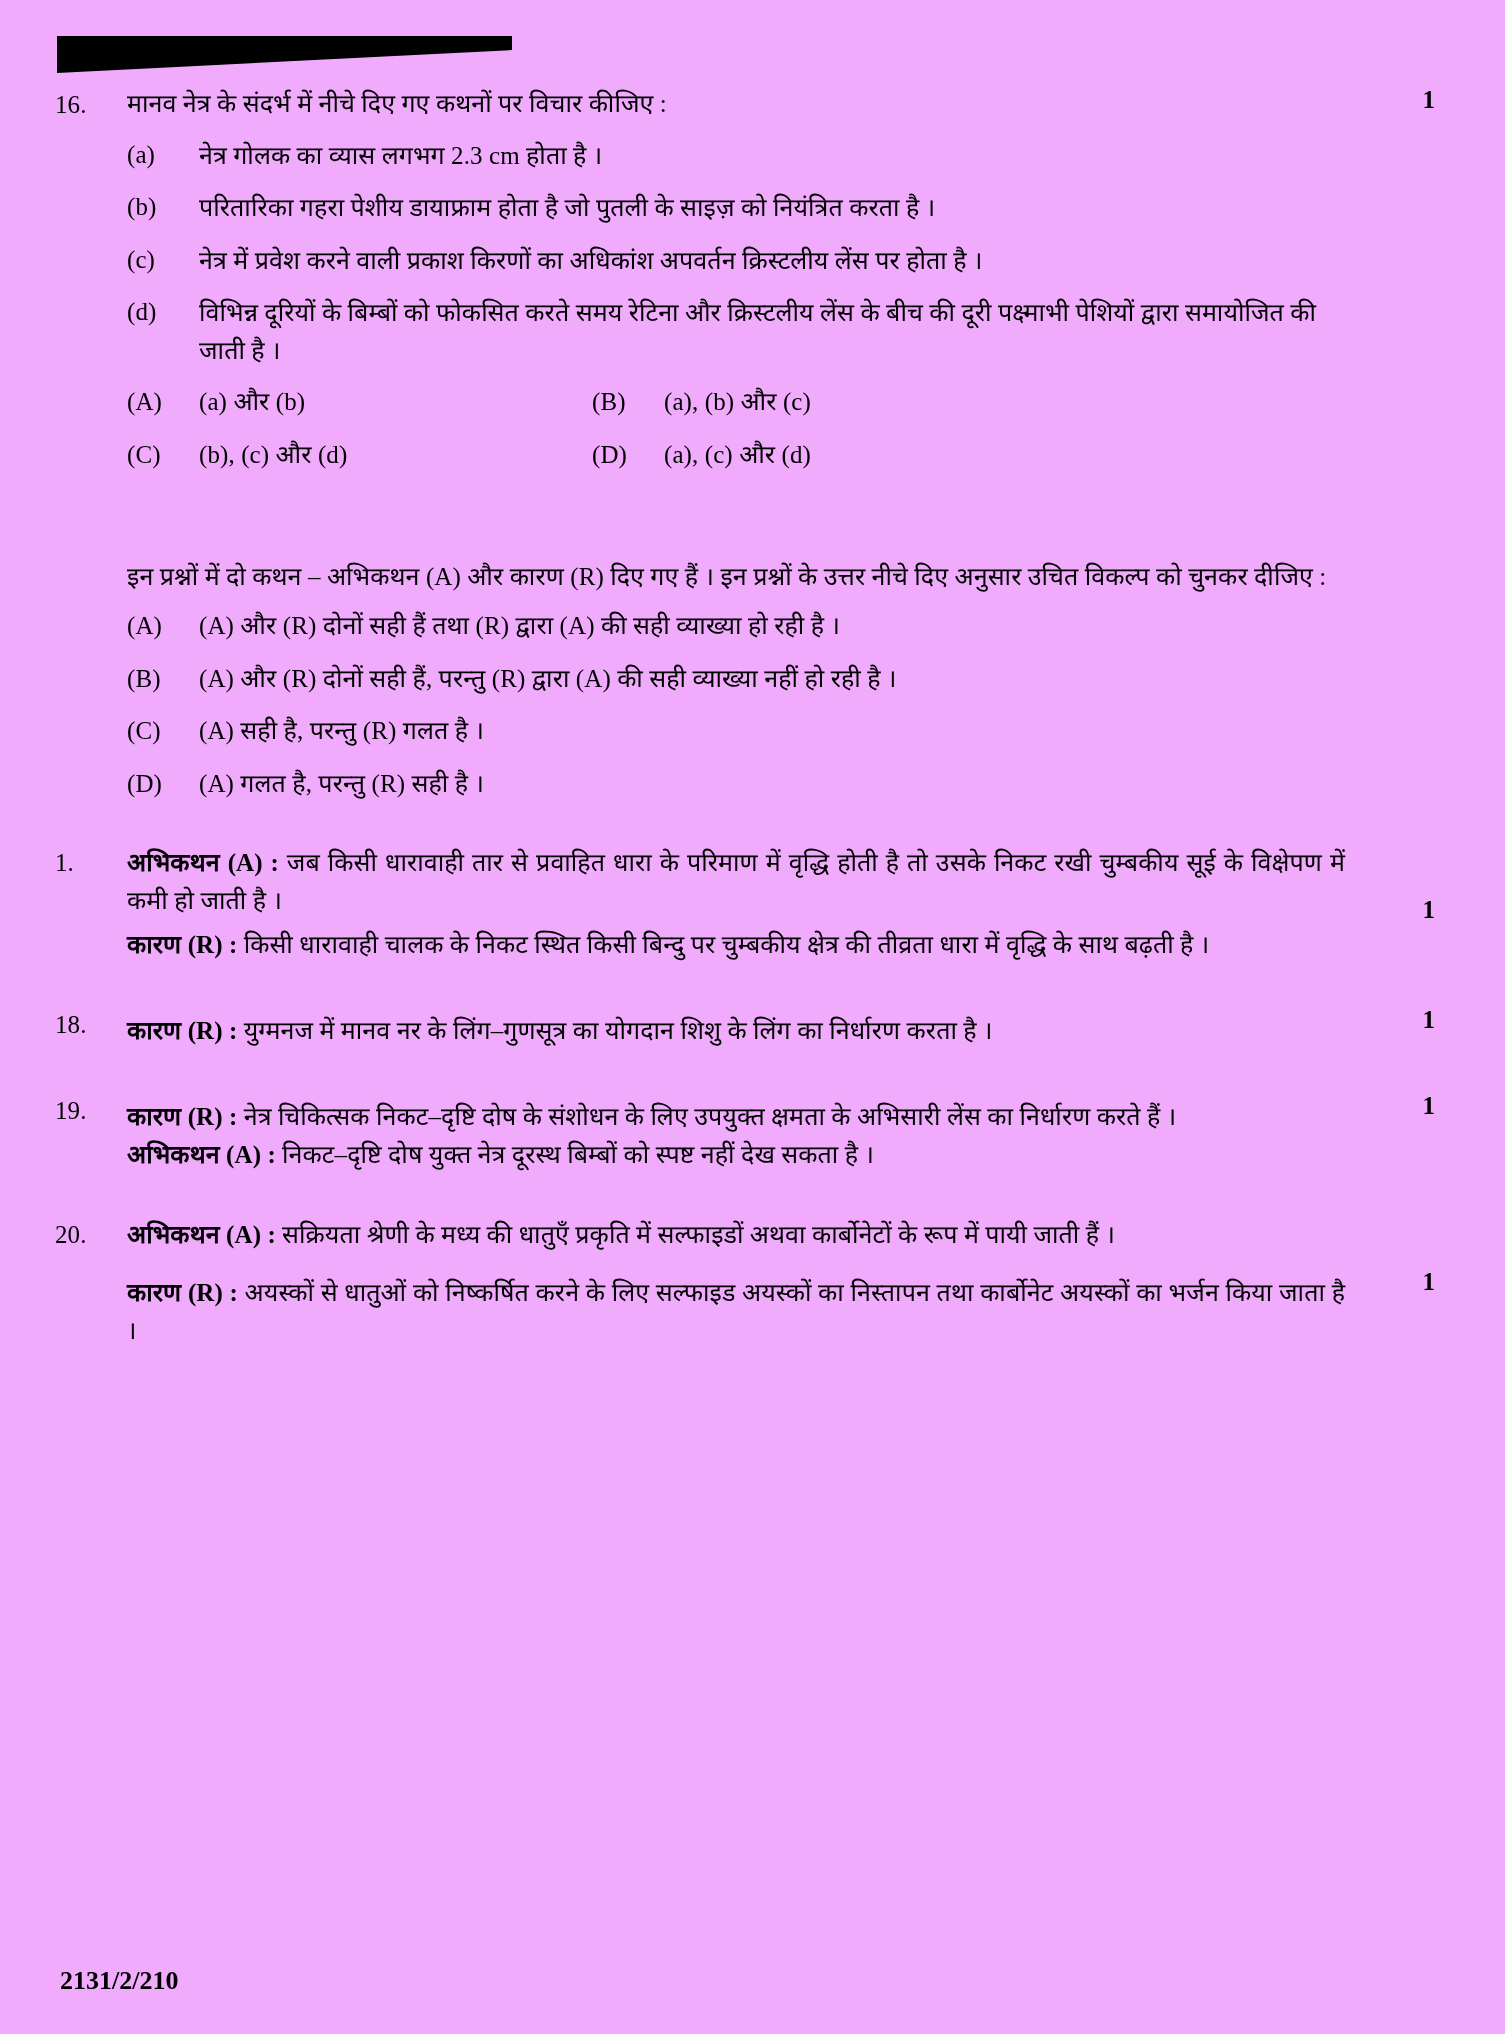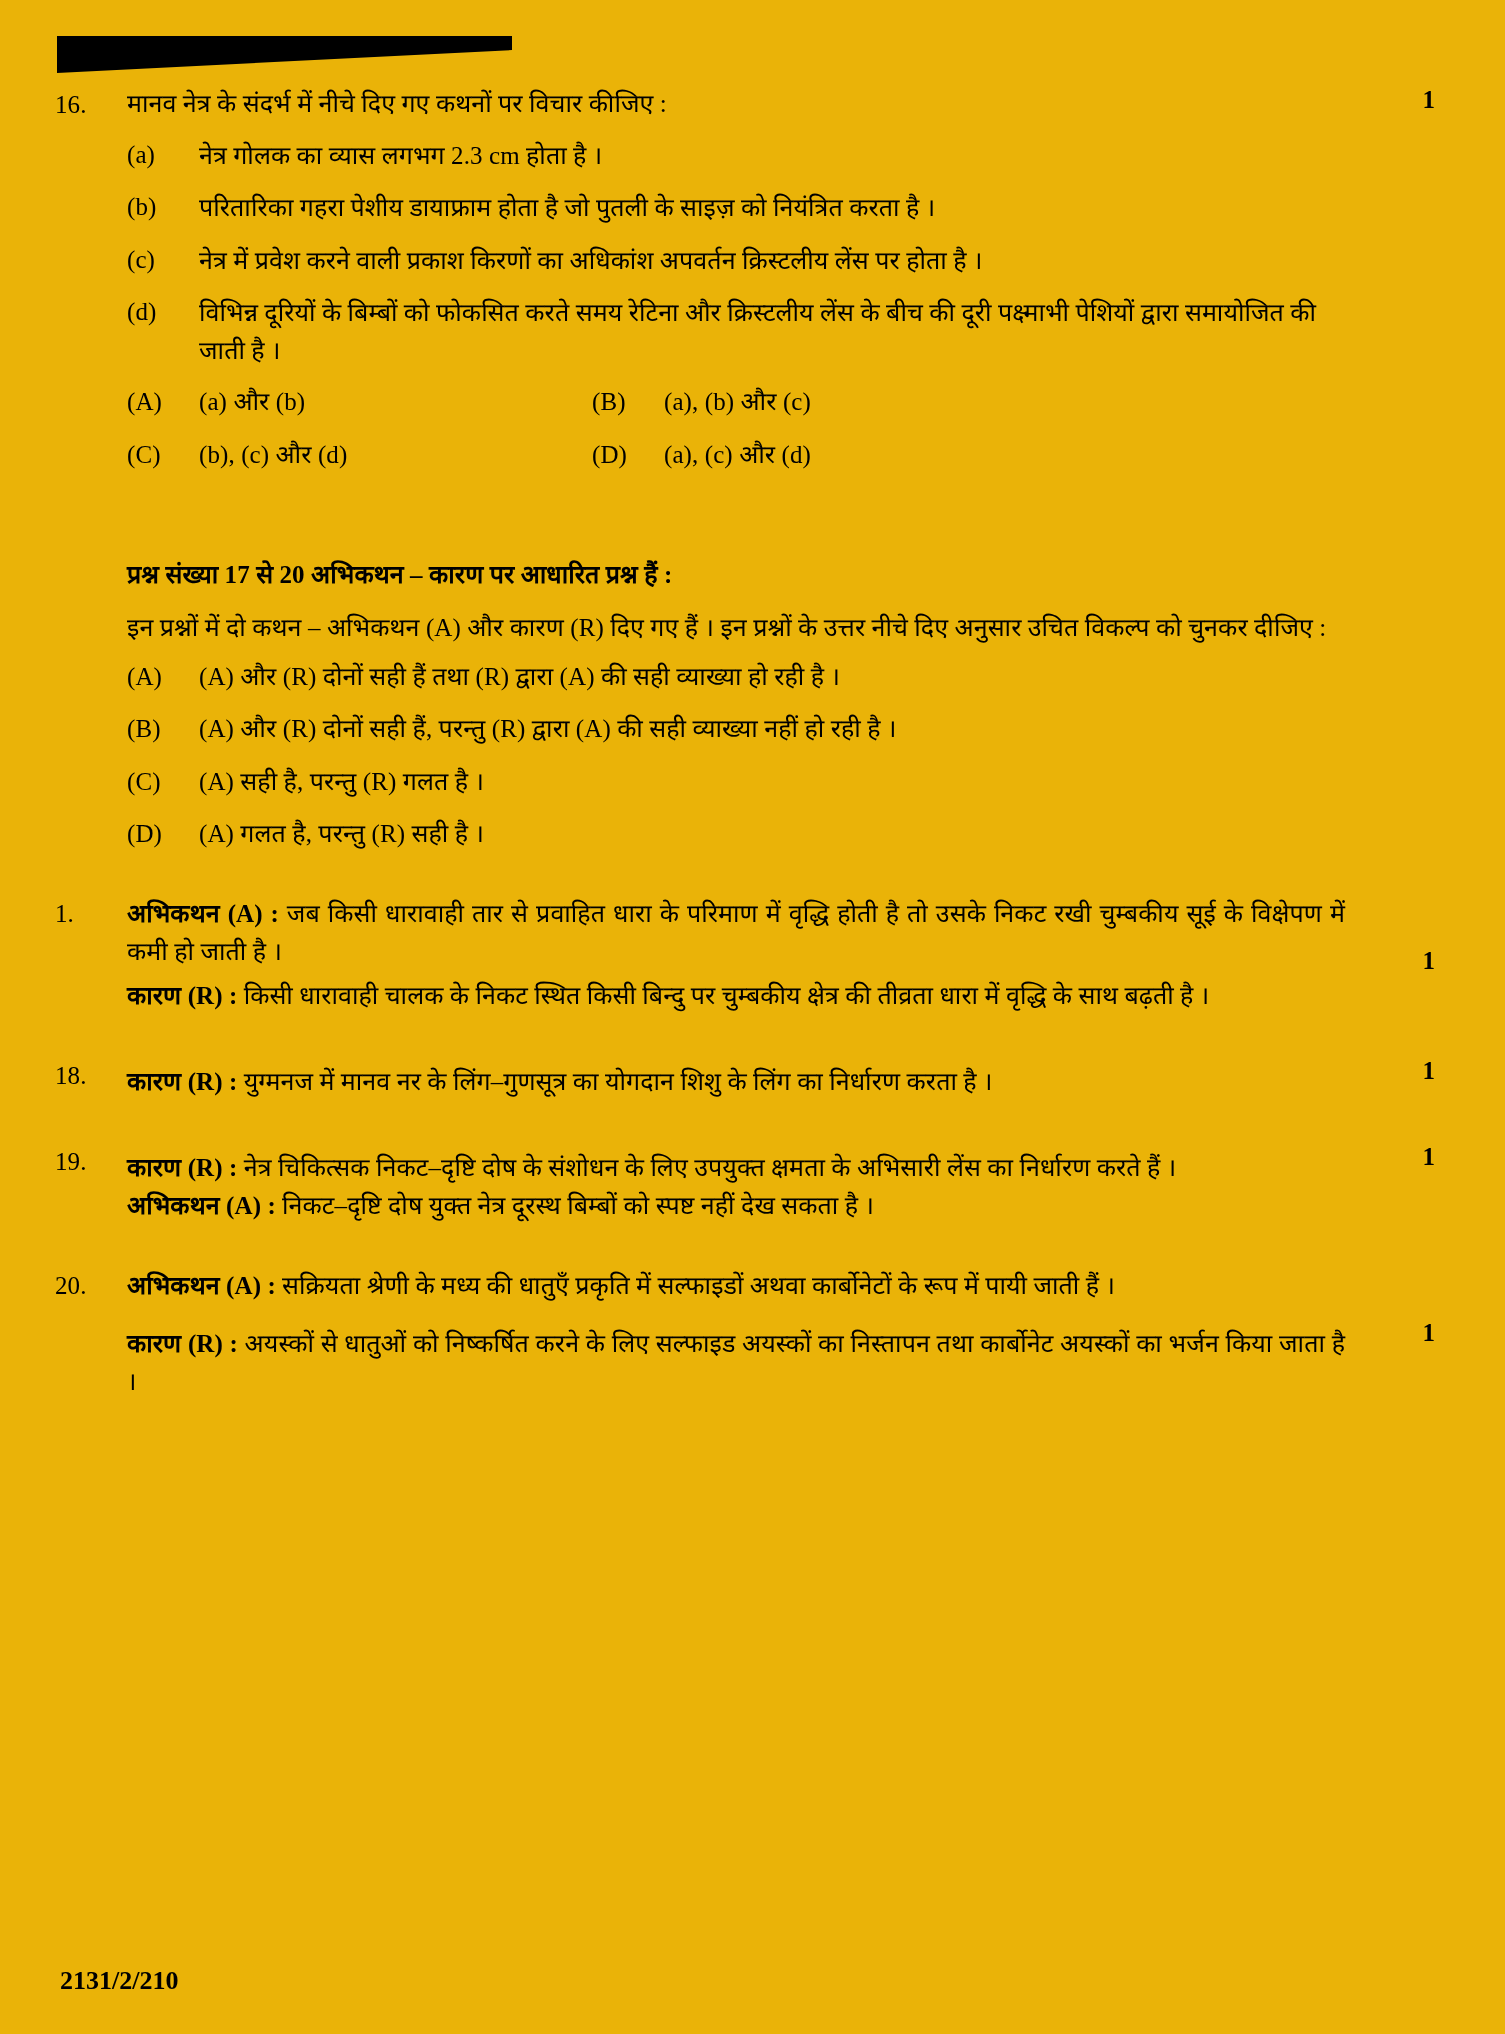--- a/index.html
+++ b/index.html
@@ -8,21 +8,21 @@
     background: #ffffff;
   }
   body {
     font-family: "Liberation Serif", "DejaVu Serif", serif;
     color: #000000;
   }
   .page {
     position: relative;
     width: 1505px;
     height: 2034px;
-    background: #eab308;
+    background: #f0abfc;
     overflow: hidden;
     box-sizing: border-box;
   }
 
   
   .scan-wedge {
     position: absolute;
     left: 57px;
     top: 36px;
     width: 455px;
@@ -251,21 +251,20 @@
               <span class="opt-key hi">(D)</span>
               <span class="opt-txt hi">(a), (c) और (d)</span>
             </div>
           </div>
         </div>
       </div>
       <div class="marks">1</div>
     </div>
 
     <div class="section-block">
-      <div class="section-head hi hi-b">प्रश्न संख्या 17 से 20 अभिकथन – कारण पर आधारित प्रश्न हैं :</div>
       <div class="section-para hi">इन प्रश्नों में दो कथन – अभिकथन (A) और कारण (R) दिए गए हैं । इन प्रश्नों के उत्तर नीचे दिए अनुसार उचित विकल्प को चुनकर दीजिए :</div>
       <div class="ar-opts">
         <div class="ar-opt">
           <span class="ar-key hi">(A)</span>
           <span class="ar-txt hi">(A) और (R) दोनों सही हैं तथा (R) द्वारा (A) की सही व्याख्या हो रही है ।</span>
         </div>
         <div class="ar-opt">
           <span class="ar-key hi">(B)</span>
           <span class="ar-txt hi">(A) और (R) दोनों सही हैं, परन्तु (R) द्वारा (A) की सही व्याख्या नहीं हो रही है ।</span>
         </div>

